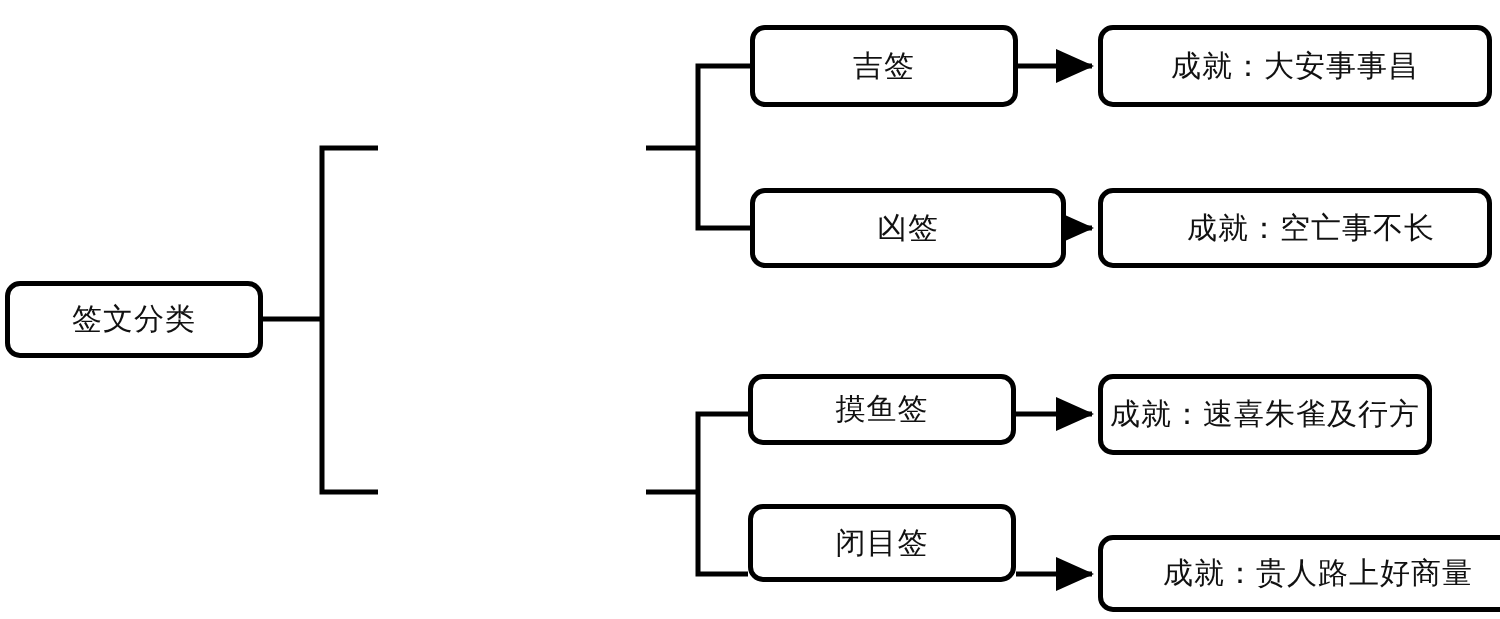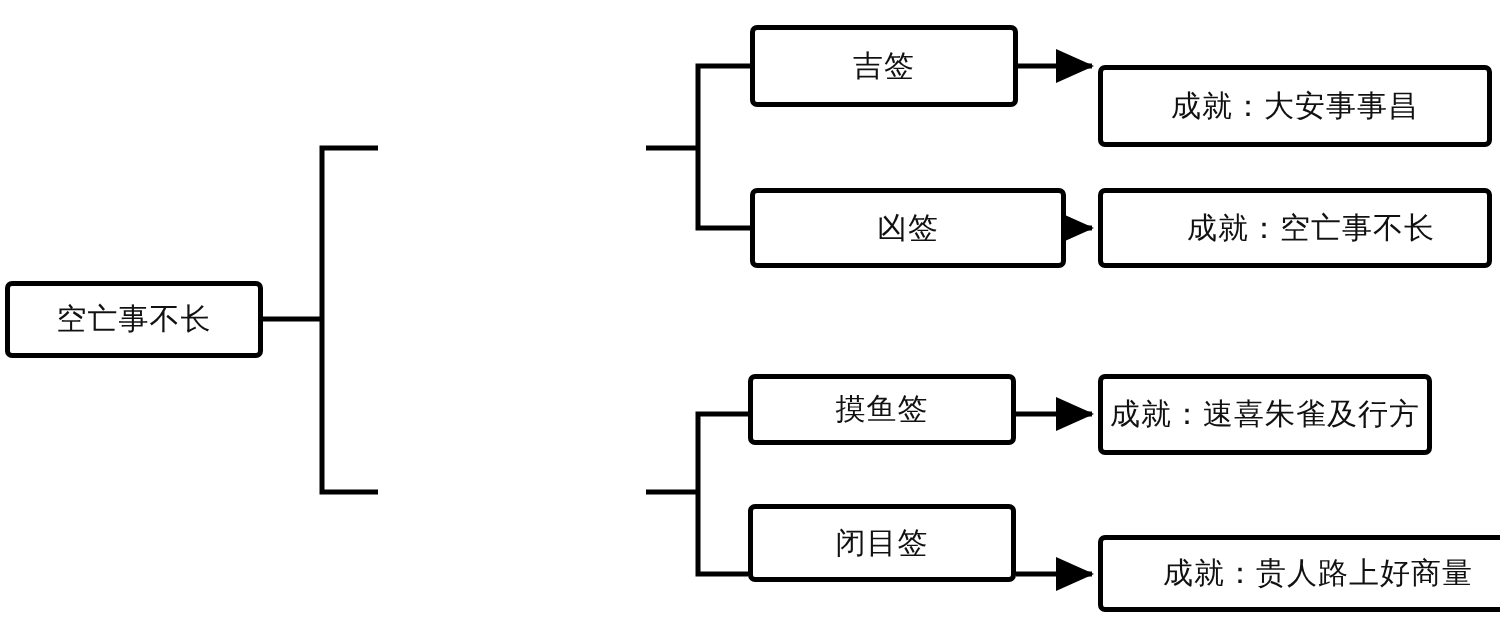--- a/index.html
+++ b/index.html
@@ -21,21 +21,21 @@
     top: 0;
     width: 1500px;
     height: 619px;
     pointer-events: none;
   }
   .node {
     position: absolute;
     box-sizing: border-box;
     background: #ffffff;
     border: 5px solid #000000;
-    border-radius: 7px;
+    border-radius: 15px;
     display: flex;
     align-items: center;
     justify-content: center;
     font-size: 30px;
     letter-spacing: 1px;
     color: #111111;
     white-space: nowrap;
     text-align: center;
   }
 </style>
@@ -56,33 +56,33 @@
     <path d="M646,148 H698 M750,66 H698 V228 H750" stroke="#000000" stroke-width="5" fill="none"></path>
 
     <path d="M646,492 H698 M748,414 H698 V574 H748" stroke="#000000" stroke-width="5" fill="none"></path>
 
     <path d="M1018,66 H1092" stroke="#000000" stroke-width="5" fill="none" marker-end="url(#arrowhead)"></path>
     <path d="M1018,228 H1092" stroke="#000000" stroke-width="5" fill="none" marker-end="url(#arrowhead)"></path>
     <path d="M1016,414 H1092" stroke="#000000" stroke-width="5" fill="none" marker-end="url(#arrowhead)"></path>
     <path d="M1016,574 H1092" stroke="#000000" stroke-width="5" fill="none" marker-end="url(#arrowhead)"></path>
   </svg>
 
-  <div class="node" style="left:5px; top:281px; width:258px; height:77px;">空亡事不长</div>
+  <div class="node" style="left:5px; top:281px; width:258px; height:77px;">签文分类</div>
 
 
 
   <div class="node" style="left:750px; top:25px; width:268px; height:82px;">吉签</div>
 
   <div class="node" style="left:750px; top:188px; width:316px; height:80px;">凶签</div>
 
   <div class="node" style="left:748px; top:374px; width:268px; height:71px;">摸鱼签</div>
 
   <div class="node" style="left:748px; top:504px; width:268px; height:78px;">闭目签</div>
 
-  <div class="node" style="left:1098px; top:25px; width:394px; height:82px;margin-top:40px;">成就：大安事事昌</div>
+  <div class="node" style="left:1098px; top:25px; width:394px; height:82px;">成就：大安事事昌</div>
 
   <div class="node" style="left:1098px; top:188px; width:394px; height:80px;padding-left:32px;">成就：空亡事不长</div>
 
   <div class="node" style="left:1098px; top:374px; width:334px; height:81px;">成就：速喜朱雀及行方</div>
 
   <div class="node" style="left:1098px; top:535px; width:440px; height:77px;">成就：贵人路上好商量</div>
 
 </div>
 
 </body></html>

